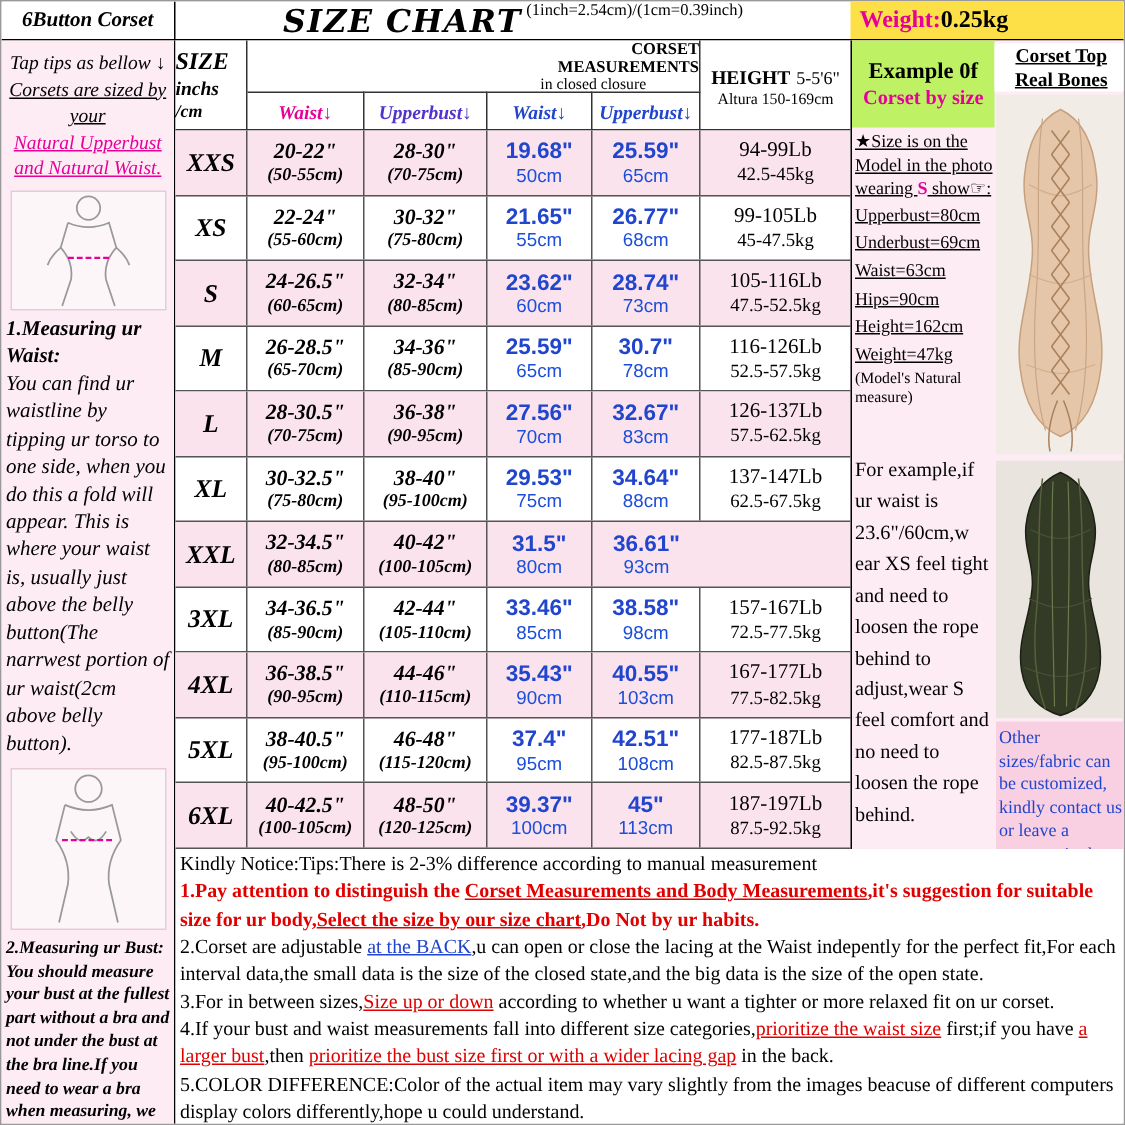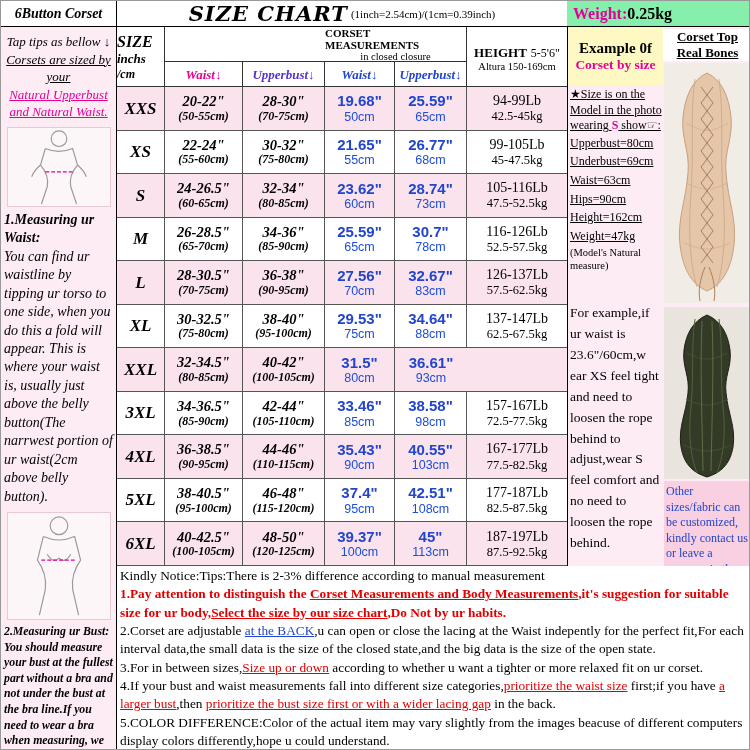--- a/index.html
+++ b/index.html
@@ -3,24 +3,24 @@
 <meta charset="utf-8">
 <style>
   * { margin:0; padding:0; box-sizing:border-box; }
   body { font-family:"Liberation Serif", serif; background:#fff; }
   #page { position:relative; width:750px; height:750px; background:#fff; overflow:hidden; border:1px solid #999; }
 
   
   .hdr { position:absolute; left:0; top:0; width:750px; height:26px; display:flex; border-bottom:1px solid #000; background:#fff; }
   .hdr-product { width:116px; border-right:1px solid #000; display:flex; align-items:center; justify-content:center;
                  font-style:italic; font-weight:bold; font-size:14px; }
-  .hdr-center { flex:1; display:flex; align-items:center; justify-content:center; gap:3px; }
+  .hdr-center { flex:1; display:flex; align-items:flex-start; justify-content:center; gap:3px; }
   .hdr-title { font-family:"DejaVu Serif", serif; font-style:italic; font-weight:bold; font-size:21px; letter-spacing:1px; }
   .hdr-note { font-size:11px; }
-  .hdr-weight { width:184px; background:#86efac; display:flex; align-items:center; padding-left:6px; font-size:16px; font-weight:bold; }
+  .hdr-weight { width:184px; background:#fde047; display:flex; align-items:center; padding-left:6px; font-size:16px; font-weight:bold; }
   .hdr-weight .wl { color:#e5009a; }
   .hdr-weight .wv { color:#000; }
 
   
   .sidebar { position:absolute; left:0; top:26px; width:116px; height:724px; background:#fdecf4;
              border-right:1px solid #000; font-style:italic; overflow:hidden; }
   .tips { text-align:center; font-size:13px; padding:6px 2px 2px 2px; line-height:1.35; }
   .tips .t1 { display:block; }
   .tips .t2 { display:block; text-decoration:underline; }
   .tips .hl { display:block; color:#e5009a; text-decoration:underline; }
@@ -31,21 +31,21 @@
 
   
   .table { position:absolute; left:116px; top:26px; width:450px; height:539px; background:#fff; }
   .thead { display:grid; grid-template-columns:48px 78px 82px 70px 72px 1fr; grid-template-rows:34px 26px; height:60px; border-bottom:1px solid #333; }
   .th-size { grid-column:1; grid-row:1/3; border-right:1px solid #333; display:flex; flex-direction:column; align-items:flex-start; justify-content:center; font-weight:bold; font-style:italic; }
   .th-size .l1 { font-size:16px; } .th-size .l2 { font-size:13px; } .th-size .l3 { font-size:12px; }
   .g-fit { grid-column:2/4; grid-row:1; border-right:1px solid #333; display:flex; align-items:center; justify-content:center; gap:4px;
            font-weight:bold; font-style:italic; font-size:15px; }
   .g-fit .pink { color:#e5009a; }
   .g-corset { grid-column:4/6; grid-row:1; border-right:1px solid #333; display:flex; flex-direction:column; align-items:center; justify-content:center; }
-  .g-corset .l1 { font-size:11px; font-weight:bold; }
+  .g-corset .l1 { font-size:11px; font-weight:bold;text-align:right; }
   .g-corset .l2 { font-size:10.5px; }
   .th-height { grid-column:6; grid-row:1/3; display:flex; flex-direction:column; align-items:center; justify-content:center; }
   .th-height .l1 { font-weight:bold; font-size:13px; display:inline; }
   .th-height .l2 { font-size:12px; }
   .th-height .l3 { font-size:10.5px; }
   .sub { display:flex; align-items:center; justify-content:center; font-weight:bold; font-style:italic; font-size:13px; border-right:1px solid #333; border-top:1px solid #333; }
   .sub-fw { grid-column:2; grid-row:2; color:#e5009a; }
   .sub-fu { grid-column:3; grid-row:2; color:#5233cc; }
   .sub-cw { grid-column:4; grid-row:2; color:#2145cc; }
   .sub-cu { grid-column:5; grid-row:2; color:#2145cc; }
@@ -57,21 +57,21 @@
   .sizetxt { font-weight:bold; font-style:italic; font-size:17px; }
   .bin { font-weight:bold; font-style:italic; font-size:14.5px; }
   .bcm { font-weight:bold; font-style:italic; font-size:12px; }
   .cin { color:#2145cc; font-weight:bold; font-size:15px; font-family:"Liberation Sans", sans-serif; }
   .ccm { color:#1d4ed8; font-size:12.5px; font-family:"Liberation Sans", sans-serif; }
   .hlb { font-size:14px; }
   .hkg { font-size:12.5px; }
 
   
   .rightp { position:absolute; left:566px; top:26px; width:184px; height:539px; background:#fdecf4; border-left:1px solid #000; }
-  .ex-box { position:absolute; left:0; top:0; width:95px; height:58px; background:#fef9c3; display:flex; flex-direction:column; align-items:center; justify-content:center; }
+  .ex-box { position:absolute; left:0; top:0; width:95px; height:58px; background:#bef264; display:flex; flex-direction:column; align-items:center; justify-content:center; }
   .ex-box .e1 { font-weight:bold; font-size:15px; }
   .ex-box .e2 { font-weight:bold; font-size:13.5px; color:#e5009a; }
   .top-title { position:absolute; left:95px; top:2px; width:89px; text-align:center; font-weight:bold; font-size:13px; background:#fff; }
   .top-title span { display:block; text-decoration:underline; }
   .corset-a { position:absolute; left:96px; top:36px; width:86px; height:240px; }
   .corset-b { position:absolute; left:96px; top:280px; width:86px; height:172px; }
   .model-block { position:absolute; left:2px; top:60px; width:93px; font-size:12px; line-height:1.3; }
   .model-block .u { text-decoration:underline; }
   .model-block .s { color:#e5009a; font-weight:bold; }
   .model-block .stat { text-decoration:underline; font-size:12px; line-height:1.55; }

